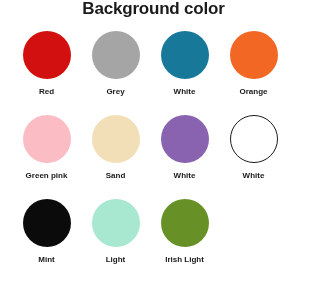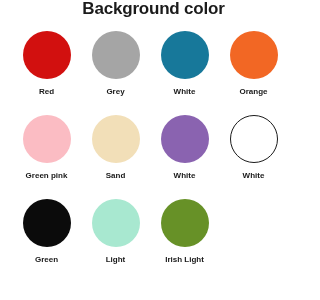--- a/index.html
+++ b/index.html
@@ -101,21 +101,21 @@
       <div class="swatch-cell">
         <div class="swatch-circle" style="background-color: rgb(138, 99, 176);"></div>
         <div class="swatch-label">White</div>
       </div>
       <div class="swatch-cell">
         <div class="swatch-circle outlined" style="background-color: rgb(255, 255, 255);"></div>
         <div class="swatch-label">White</div>
       </div>
       <div class="swatch-cell">
         <div class="swatch-circle" style="background-color: rgb(11, 11, 11);"></div>
-        <div class="swatch-label">Green</div>
+        <div class="swatch-label">Mint</div>
       </div>
       <div class="swatch-cell">
         <div class="swatch-circle" style="background-color: rgb(168, 232, 208);"></div>
         <div class="swatch-label">Light</div>
       </div>
       <div class="swatch-cell">
         <div class="swatch-circle" style="background-color: rgb(103, 145, 39);"></div>
         <div class="swatch-label">Irish Light</div>
       </div>
     </div>

